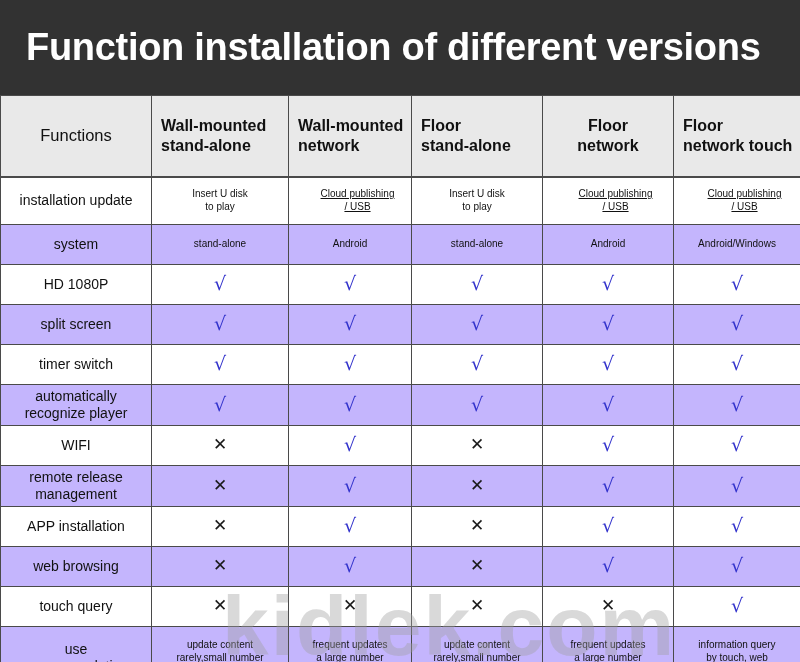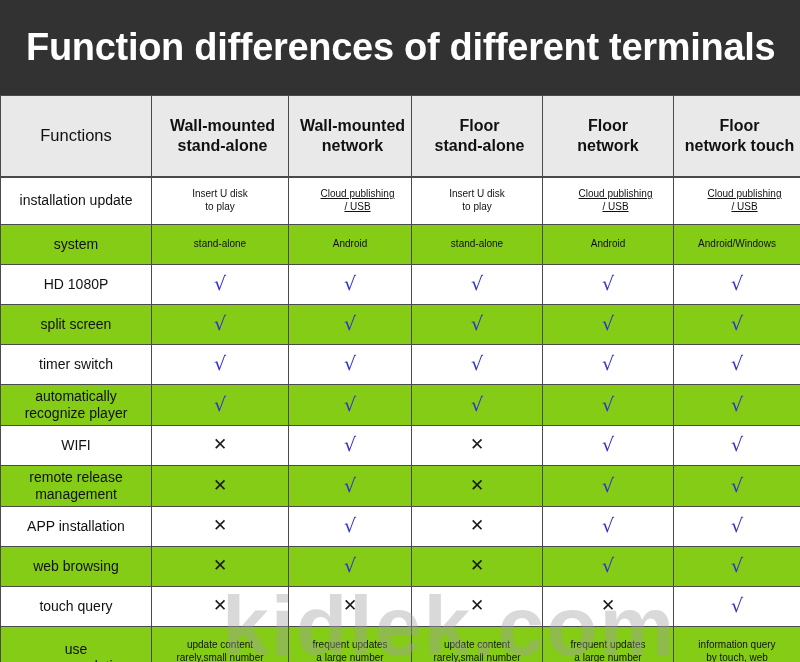--- a/index.html
+++ b/index.html
@@ -65,39 +65,39 @@
   col.c3 { width: 131px; }
   col.c4 { width: 131px; }
   col.c5 { width: 127px; }
 
   
   tr.head-row { height: 81px; }
   tr.head-row th {
     background: #e9e9e9;
     font-weight: bold;
     font-size: 16px;
-    text-align: center;
+    text-align: left;
     padding-left: 9px;
     white-space: pre-line;
     border-bottom-width: 2px;
   }
   tr.head-row th.fn-head {
     font-weight: normal;
     font-size: 16.5px;
     text-align: center;
     padding-left: 4px;
   }
   tr.head-row th.ctr-head {
     text-align: center;
     padding-left: 4px;
   }
 
   
   tr.r-white td { background: #ffffff; }
-  tr.r-grey  td { background: #84cc16; }
+  tr.r-grey  td { background: #c4b5fd; }
 
   td.label-cell {
     text-align: center;
     font-size: 14px;
     white-space: pre-line;
   }
   td.txt-cell {
     text-align: center;
     font-size: 10px;
     white-space: pre-line;
@@ -146,21 +146,21 @@
     font-family: "Liberation Sans", sans-serif;
     line-height: 1;
   }
 </style>
 </head>
 <body>
 
 <div id="root">
 
   <div class="title-bar">
-    <div class="title-text">Function differences of different terminals</div>
+    <div class="title-text">Function installation of different versions</div>
   </div>
 
   <table class="cmp-table">
     <colgroup>
       <col class="c0">
         <col class="c1">
         <col class="c2">
         <col class="c3">
         <col class="c4">
         <col class="c5">

